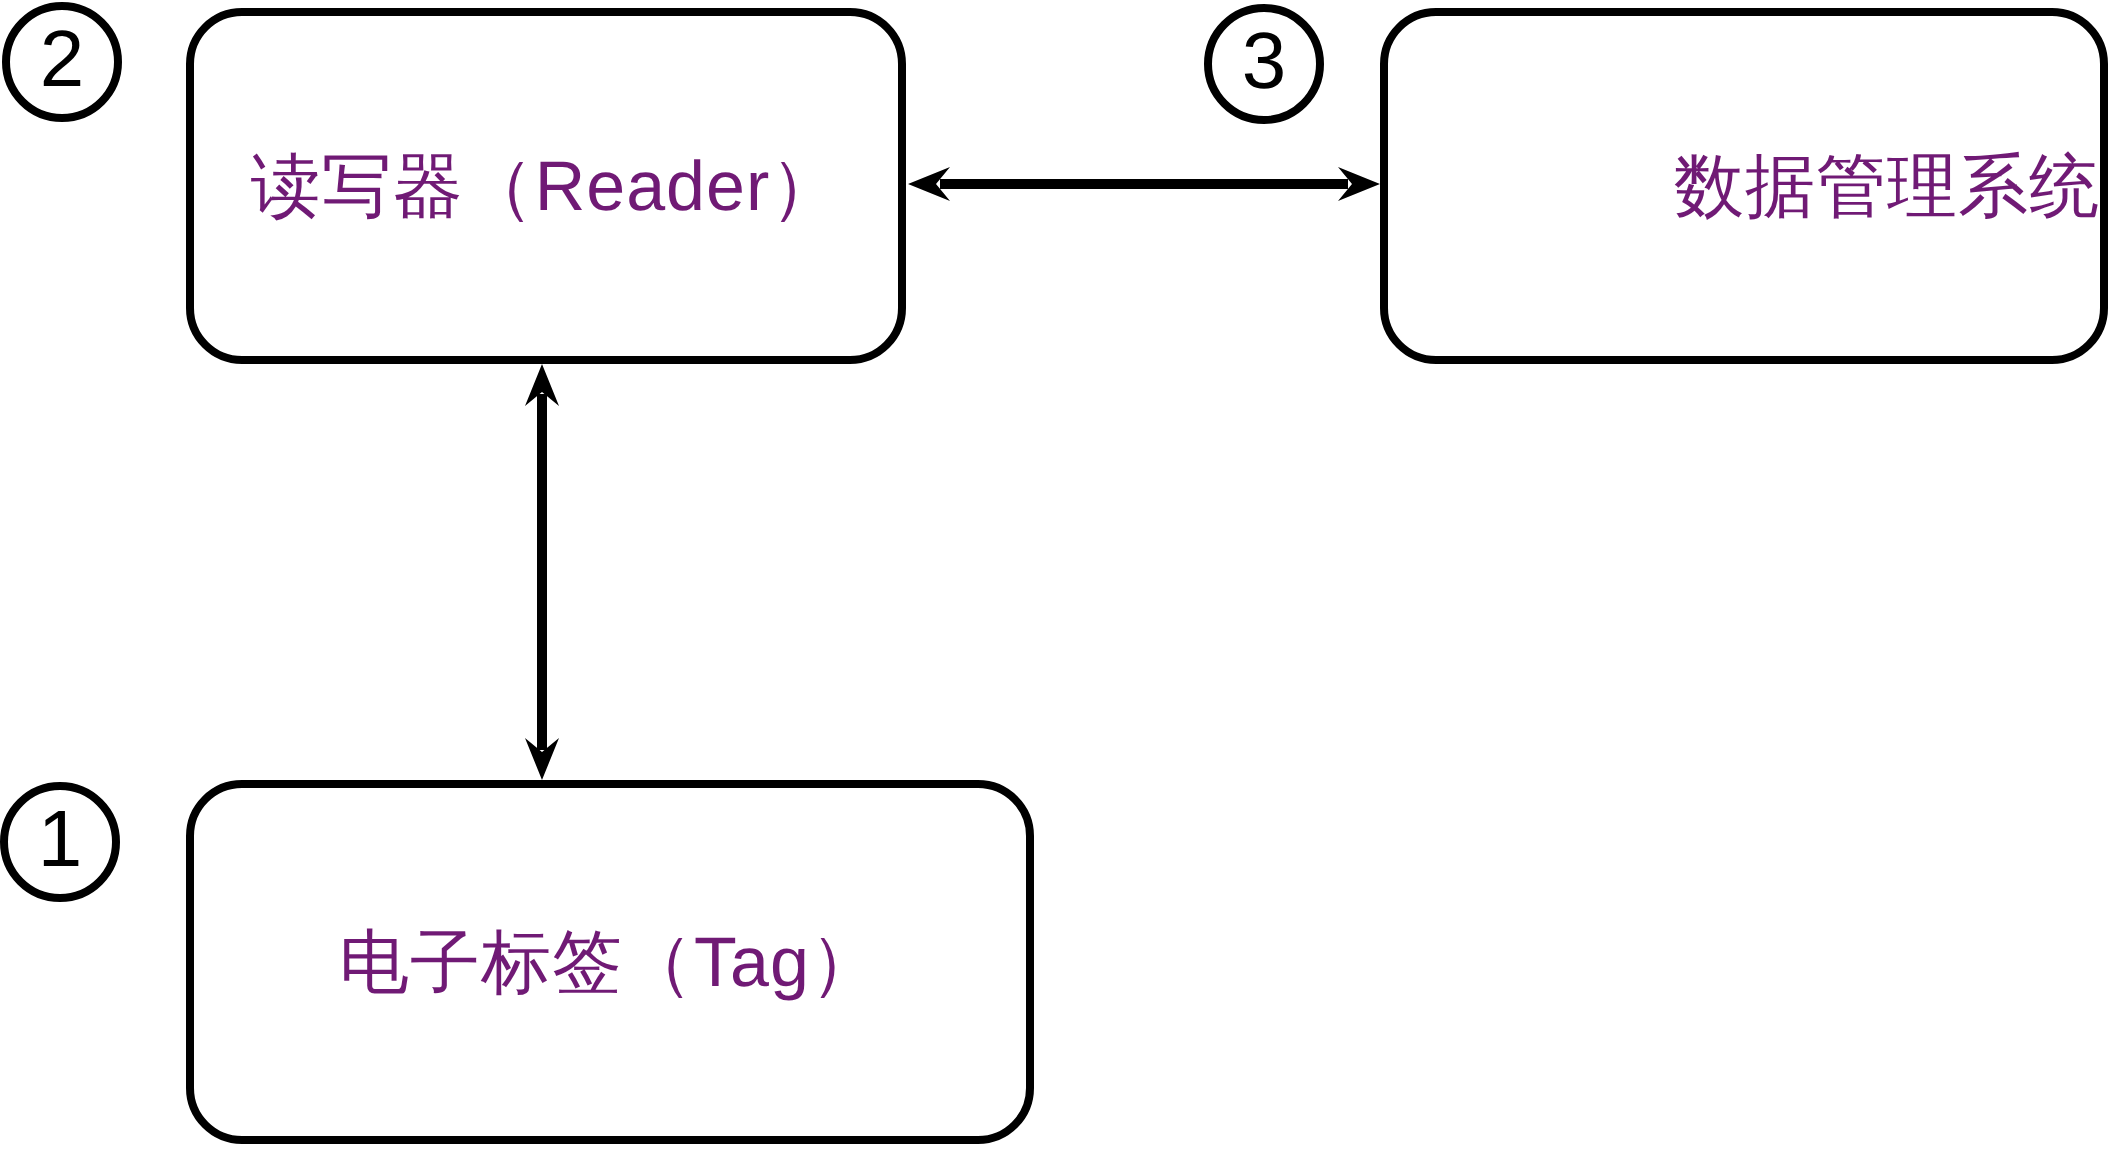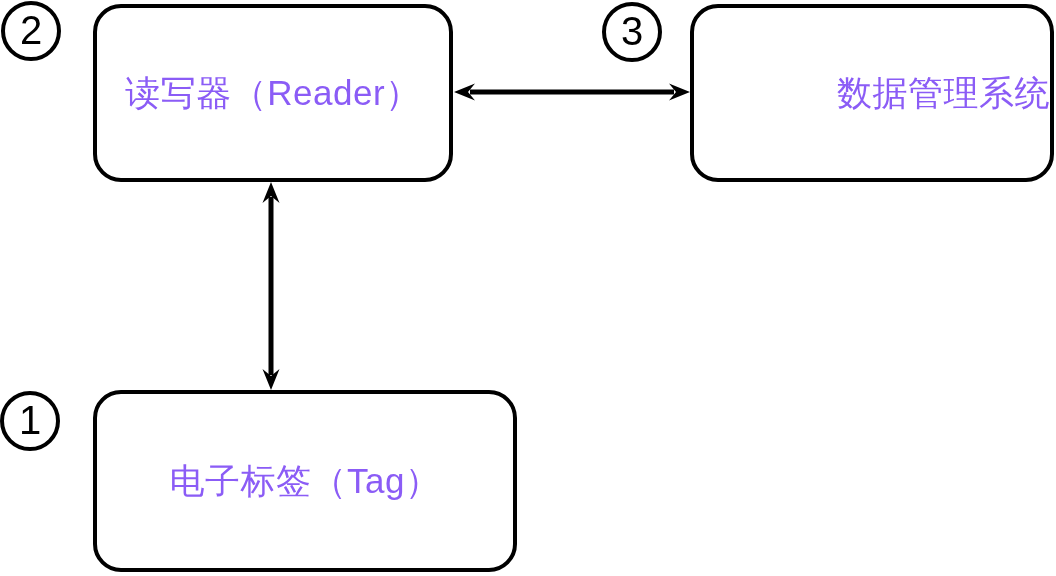--- a/index.html
+++ b/index.html
@@ -25,21 +25,21 @@
   .node {
     position: absolute;
     box-sizing: border-box;
     border: 4px solid #000000;
     border-radius: 28px;
     background: #ffffff;
     display: flex;
     align-items: center;
     justify-content: center;
     font-size: 35px;
-    color: #8b5cf6;
+    color: #701a75;
     letter-spacing: 0.5px;
     white-space: nowrap;
   }
   .node-reader { left: 93px;  top: 4px;   width: 360px; height: 178px; }
   .node-dms    { left: 690px; top: 4px;   width: 364px; height: 178px; justify-content: flex-end; }
   .node-tag    { left: 93px;  top: 390px; width: 424px; height: 182px; }
   .badge {
     position: absolute;
     box-sizing: border-box;
     width: 60px;

